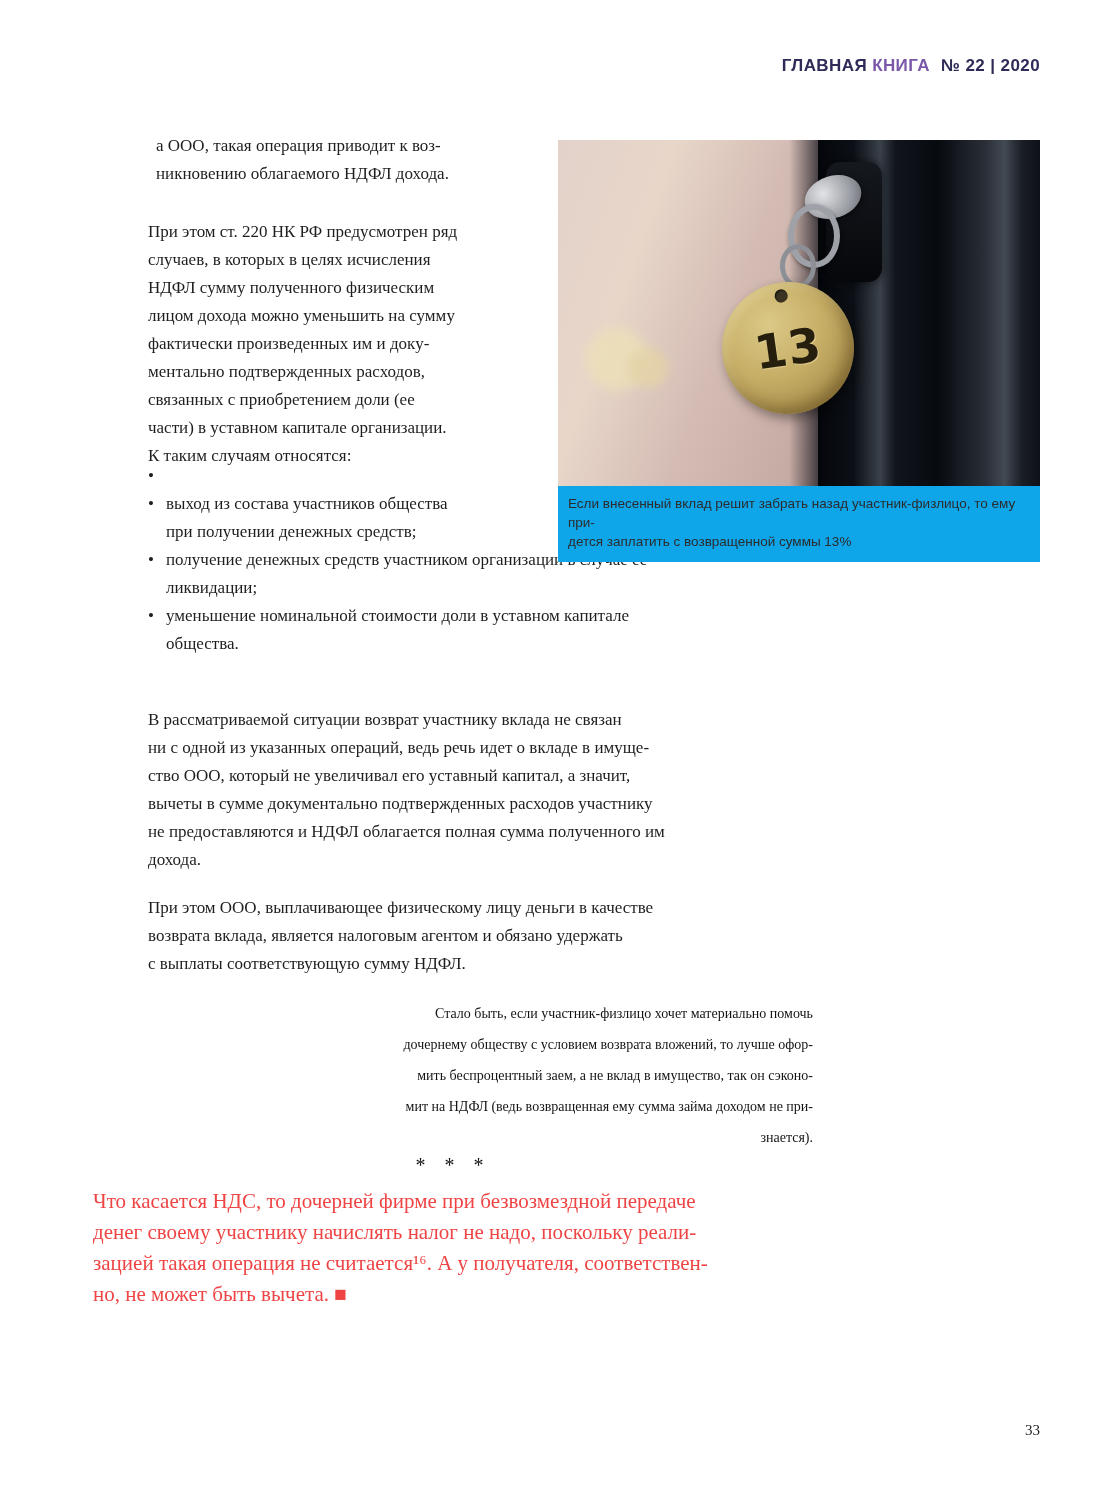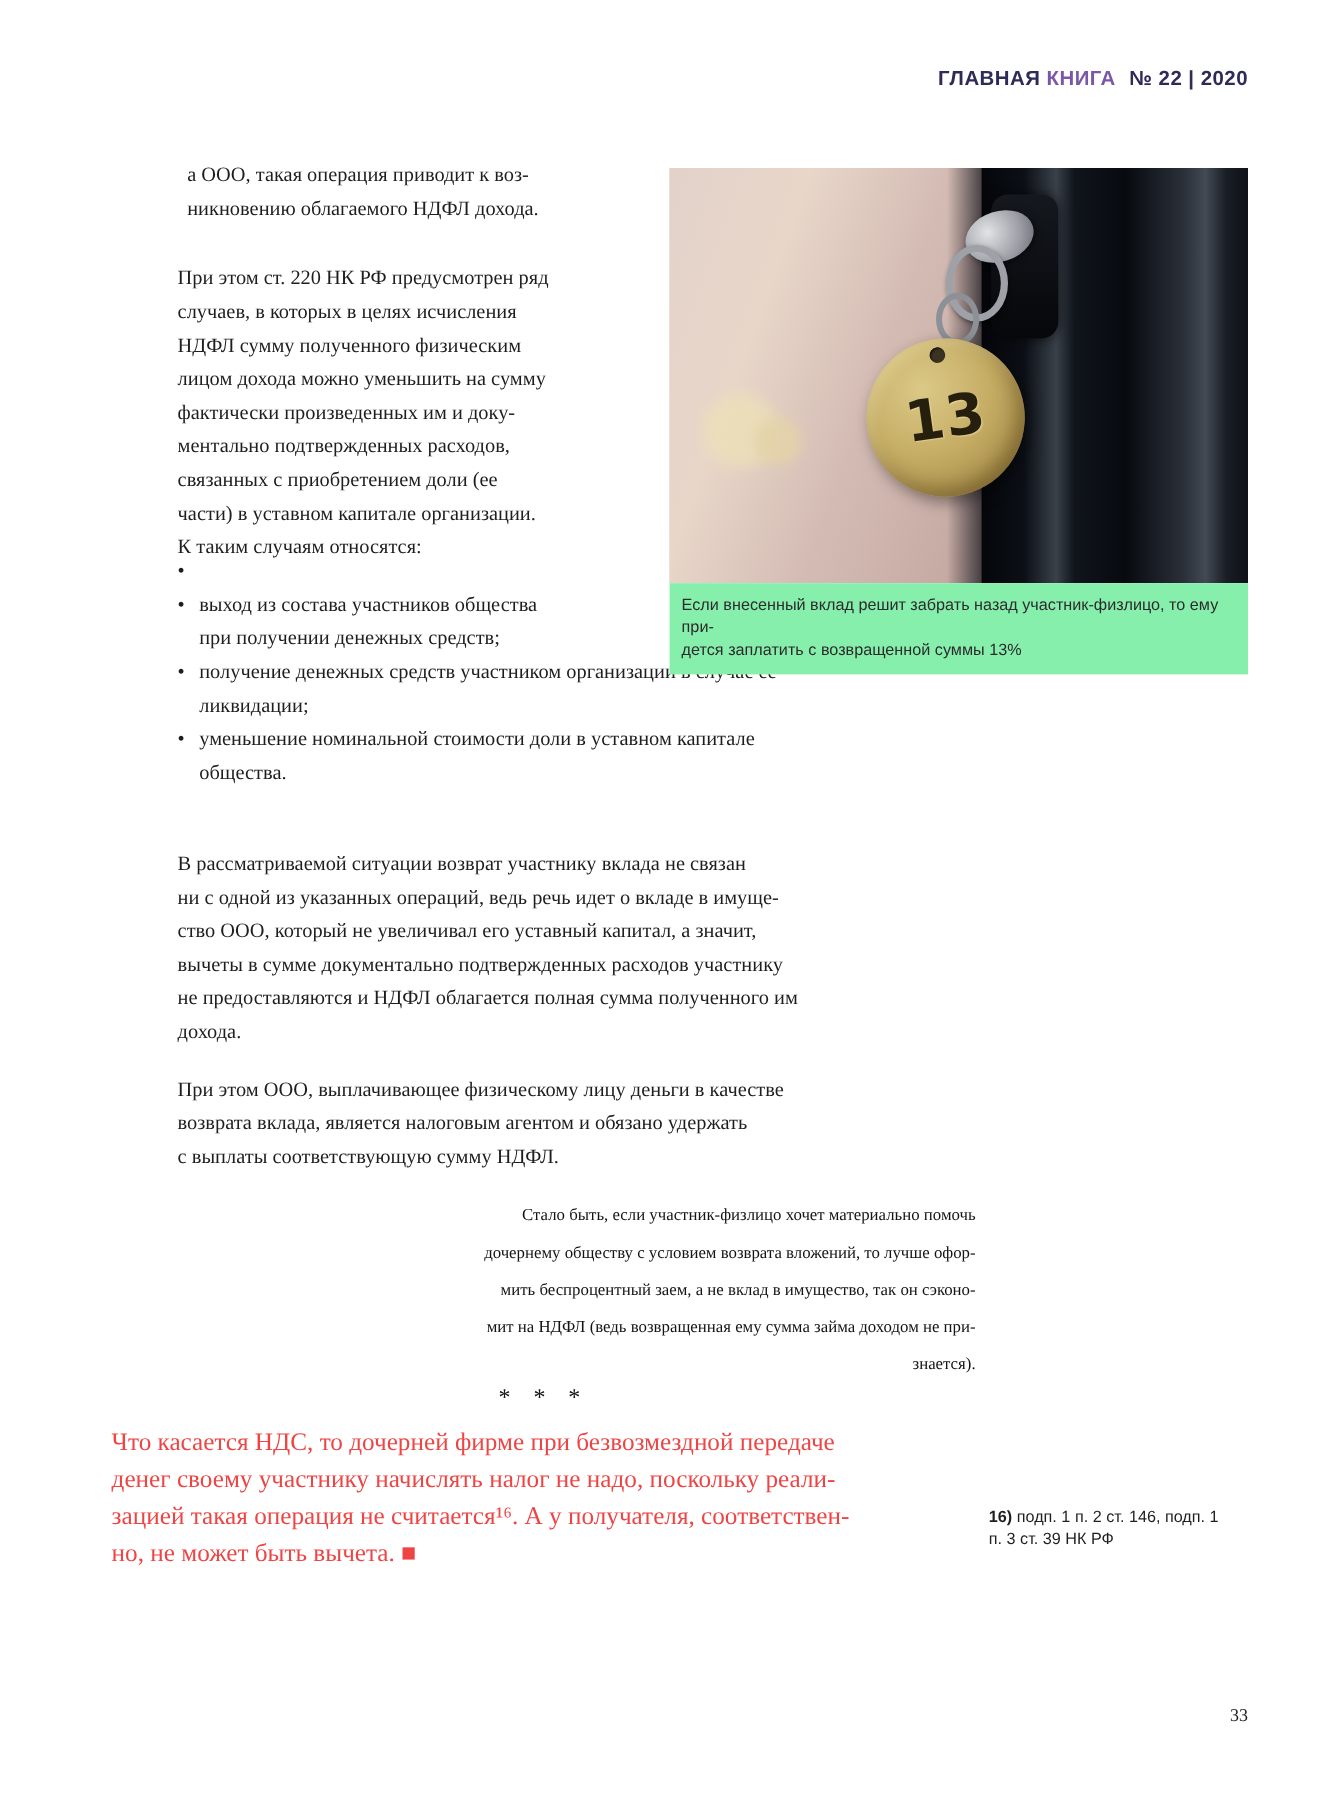--- a/index.html
+++ b/index.html
@@ -41,21 +41,21 @@
   .key-ring1 { position:absolute; left:230px; top:64px; width:40px; height:52px; border-radius:50%; border:6px solid #9ea1a8; box-shadow:1px 2px 4px rgba(0,0,0,.45); }
   .key-ring2 { position:absolute; left:222px; top:104px; width:26px; height:34px; border-radius:50%; border:5px solid #8d9096; }
   .tag { position:absolute; left:164px; top:142px; width:132px; height:132px; border-radius:50%; transform:rotate(-8deg);
          background:radial-gradient(circle at 38% 30%, #dbc987, #c6ad65 45%, #ab914e 75%, #93793a);
          box-shadow:inset -5px -7px 14px rgba(80,60,20,.45), inset 4px 5px 10px rgba(255,245,200,.35), 3px 5px 12px rgba(0,0,0,.4);
          display:flex; align-items:center; justify-content:center; }
   .tag-hole { position:absolute; left:60px; top:7px; width:13px; height:13px; border-radius:50%; background:#3b3322; box-shadow:inset 1px 1px 2px rgba(0,0,0,.7); }
   .tag-number { font-family:"DejaVu Sans", sans-serif; font-size:47px; font-weight:600; color:#261f0e; letter-spacing:1px; text-shadow:1px 1px 1px rgba(255,240,190,.4); }
 
   .caption { position:absolute; left:558px; top:486px; width:482px; box-sizing:border-box; padding:8px 10px 11px 10px;
-             background:#86efac; font-family:"Liberation Sans", sans-serif; font-size:13.5px; line-height:19px; color:#2c2c2c; white-space:pre-line; }
+             background:#0ea5e9; font-family:"Liberation Sans", sans-serif; font-size:13.5px; line-height:19px; color:#2c2c2c; white-space:pre-line; }
 
   
   .footnote { position:absolute; left:824px; top:1254px; width:228px; font-family:"Liberation Sans", sans-serif; font-size:13.5px; line-height:19px; color:#1f1f1f; }
   .fn-marker { font-weight:bold; }
   .fn-text { white-space:pre-line; }
 
   .page-number { position:absolute; right:64px; top:1422px; font-size:15px; color:#1e1e1e; }
 </style>
 </head>
 <body>
@@ -135,20 +135,16 @@
     <div class="key-ring2"></div>
     <div class="tag">
       <div class="tag-hole"></div>
       <span class="tag-number">13</span>
     </div>
   </div>
 
   <div class="caption">Если внесенный вклад решит забрать назад участник-физлицо, то ему при-
 дется заплатить с возвращенной суммы 13%</div>
 
-  <div class="footnote">
-    <span class="fn-marker">16)</span><span class="fn-text"> подп. 1 п. 2 ст. 146, подп. 1
-п. 3 ст. 39 НК РФ</span>
-  </div>
 
   <div class="page-number">33</div>
 
 </div>
 
 </body></html>

